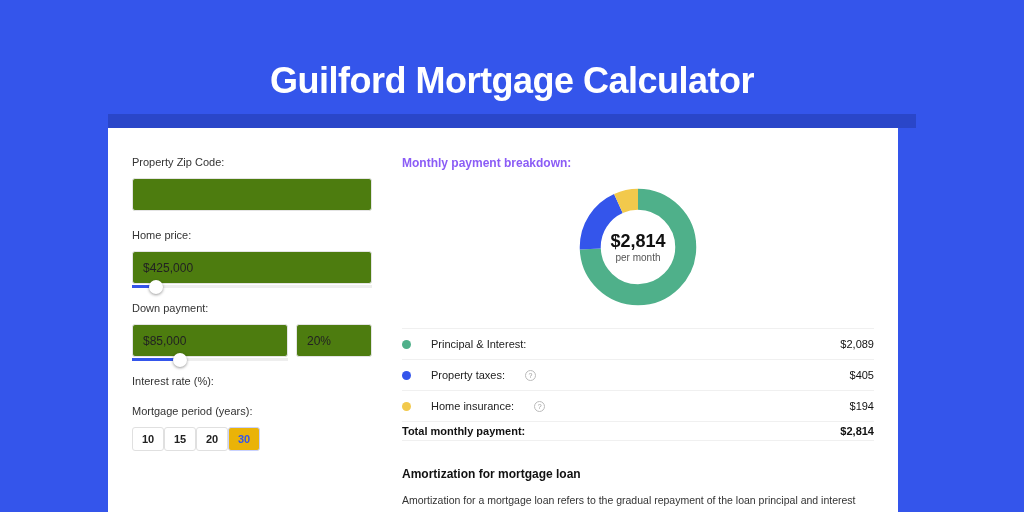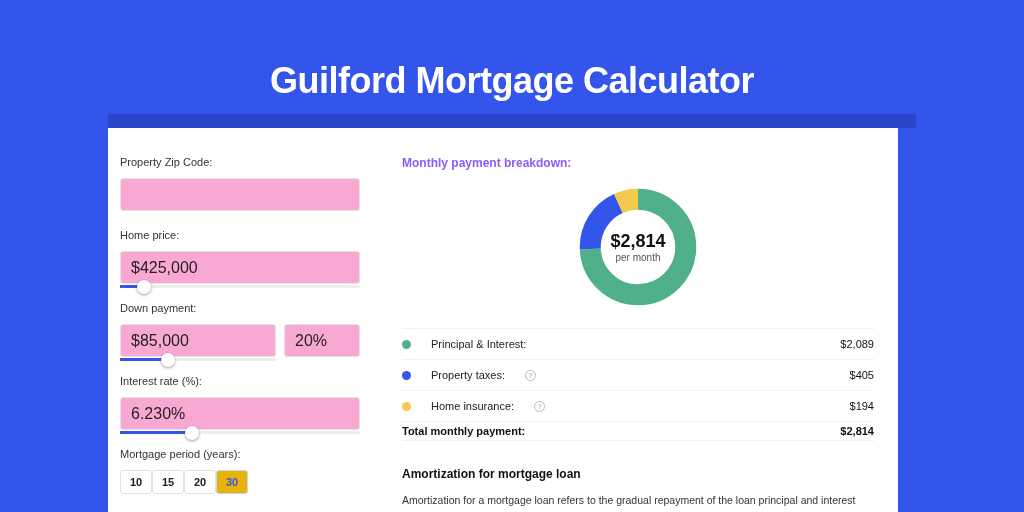--- a/index.html
+++ b/index.html
@@ -1,24 +1,24 @@
 <!DOCTYPE html>
 <html><head>
 <meta charset="utf-8">
 <style>
   * { box-sizing: border-box; margin: 0; padding: 0; }
   html, body { width: 1024px; height: 512px; overflow: hidden; font-family: -apple-system, BlinkMacSystemFont, "Segoe UI", Arial, sans-serif; }
   .page-bg { width: 1024px; height: 512px; background: #3455eb; position: relative; }
   .title { color: #fff; font-size: 36px; font-weight: 700; text-align: center; padding-top: 60px; letter-spacing: -0.5px; }
   .strip { position: absolute; top: 114px; left: 108px; width: 808px; height: 14px; background: #2a46c9; }
   .card { position: absolute; top: 128px; left: 108px; width: 790px; height: 384px; background: #fff; display: flex; }
-  .left { width: 286px; padding: 28px 0 0 12px; }
+  .left { width: 286px; padding: 28px 0 0 24px; }
   .right { flex: 1; padding: 28px 24px 0 8px; }
   .label { font-size: 11px; color: #333; margin-bottom: 10px; }
-  .input { width: 240px; height: 33px; border: 1px solid #e4e4e4; border-radius: 3px; padding: 0 10px; font-size: 16px; color: #222; background: #f9a8d4; }
+  .input { width: 240px; height: 33px; border: 1px solid #e4e4e4; border-radius: 3px; padding: 0 10px; font-size: 12px; color: #222; background: #4d7c0f; }
   .input.sm { width: 156px; }
   .input.tiny { width: 76px; margin-left: 8px; }
   .row { display: flex; align-items: center; margin-bottom: 16px; position: relative; }
   .slider-track { position: absolute; bottom: -4px; left: 0; height: 3px; background: #3455eb; }
   .slider-rest { position: absolute; bottom: -4px; height: 3px; background: #eee; }
   .thumb { position: absolute; bottom: -10px; width: 14px; height: 14px; border-radius: 50%; background: #fff; box-shadow: 0 1px 3px rgba(0,0,0,0.4); }
   .group { margin-bottom: 18px; }
   .period-row { display: flex; }
   .pbtn { width: 32px; height: 24px; border: 1px solid #e0e0e0; border-radius: 3px; font-size: 11px; font-weight: 600; color: #222; background: #fff; display: flex; align-items: center; justify-content: center; cursor: pointer; }
   .pbtn.active { background: #eab308; color: #3455eb; border-color: #c9d2ff; }
@@ -78,26 +78,20 @@
           <input class="input sm" value="$85,000" style="">
           <input class="input tiny" value="20%" style="">
           <div class="slider-track" style="width:48px;"></div>
           <div class="slider-rest" style="left:48px;width:108px;"></div>
           <div class="thumb" style="left:41px;"></div>
         </div>
       </div>
 
       <div class="group">
         <div class="label">Interest rate (%):</div>
-        <div class="row">
-          <input class="input" value="6.230%" style="">
-          <div class="slider-track" style="width:72px;"></div>
-          <div class="slider-rest" style="left:72px;width:168px;"></div>
-          <div class="thumb" style="left:65px;"></div>
-        </div>
       </div>
 
       <div class="group">
         <div class="label">Mortgage period (years):</div>
         <div class="period-row">
           <div class="pbtn">10</div>
           <div class="pbtn">15</div>
           <div class="pbtn">20</div>
           <div class="pbtn active">30</div>
         </div>

